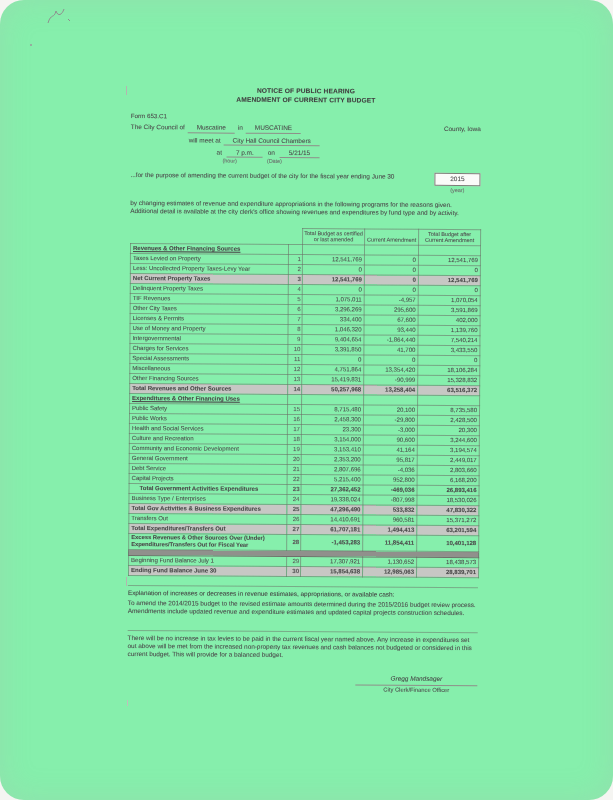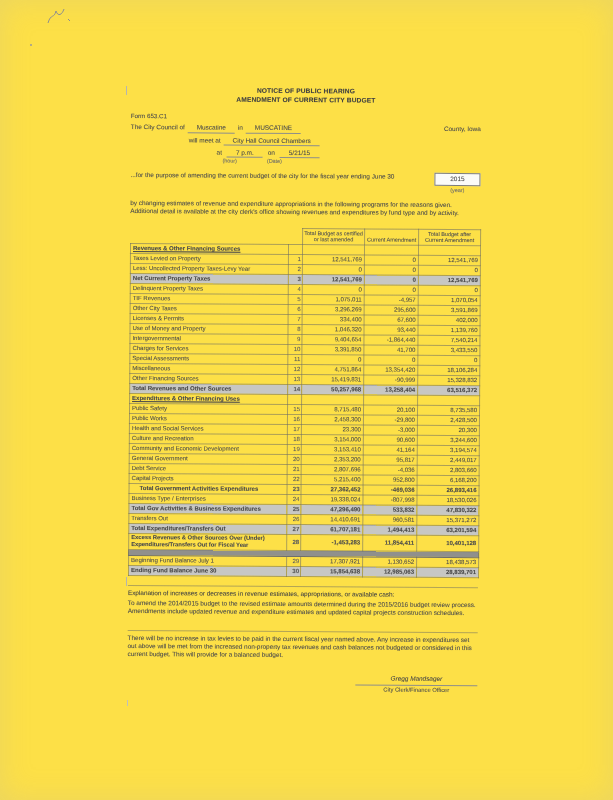--- a/index.html
+++ b/index.html
@@ -3,22 +3,23 @@
 <meta charset="utf-8">
 <style>
   html,body{margin:0;padding:0;}
   body{
     width:613px;height:800px;position:relative;overflow:hidden;
     background:#f5f5f2;
     font-family:"Liberation Sans", sans-serif;
     -webkit-font-smoothing:antialiased;
   }
   .paper{
-    position:absolute;inset:0;background:#fde047;
+    position:absolute;inset:0;background:#86efac;
     box-shadow:inset 0 0 30px rgba(180,180,175,.25);
+    border-radius:24px;
   }
   
   .scribble{position:absolute;left:44px;top:3px;}
   .dot1{position:absolute;left:30px;top:44px;width:2px;height:2px;background:#9a9a9a;border-radius:50%;}
   .regmark-top{position:absolute;left:126px;top:86px;width:5px;height:9px;border-left:1px solid #b5b5b0;}
   .regmark-mid{position:absolute;left:126px;top:577px;width:5px;height:9px;border-left:1px solid #b5b5b0;}
   .regmark-bot{position:absolute;left:127px;top:700px;width:4px;height:6px;border-left:1px solid #c0c0bb;}
 
   .form{
     position:absolute;left:131px;top:86px;width:350px;

